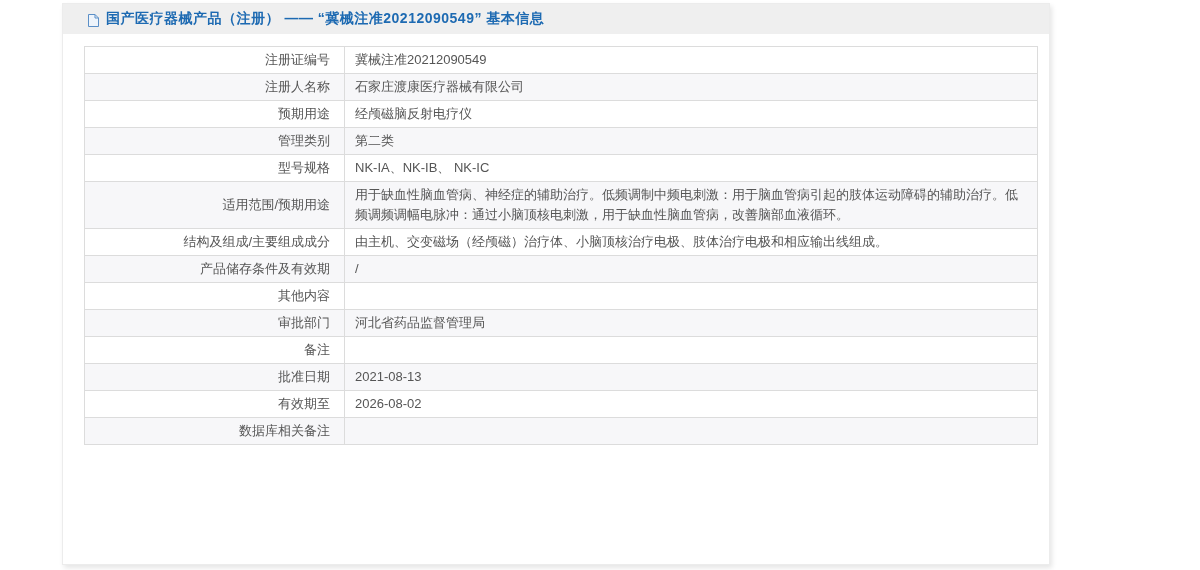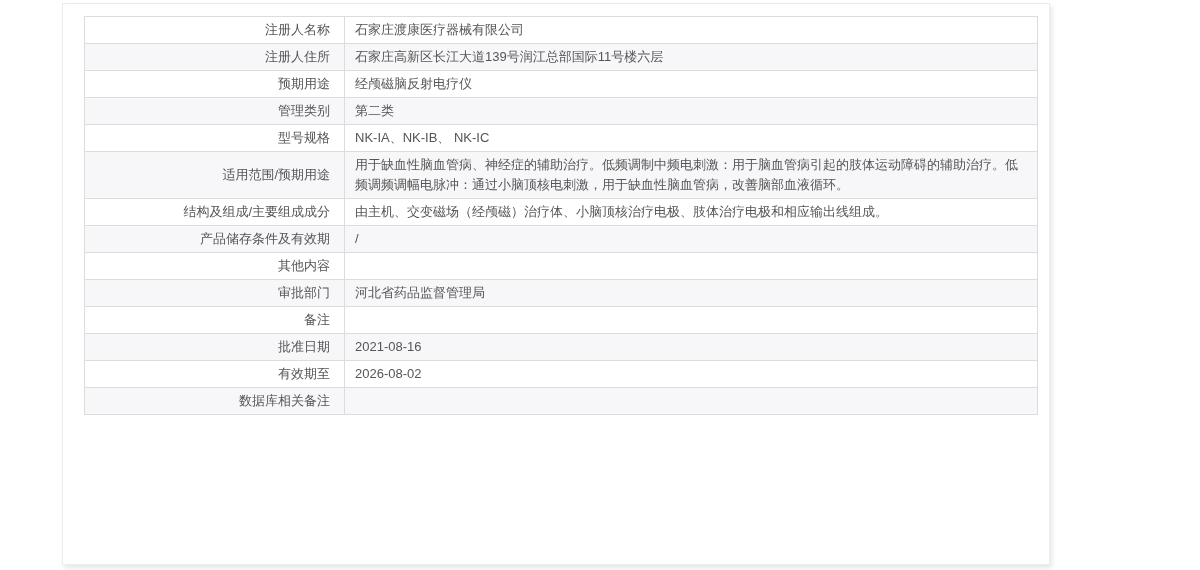--- a/index.html
+++ b/index.html
@@ -31,31 +31,40 @@
   td.cell-value { padding:3px 10px; color:#555; }
   table.info-table tr:nth-child(even) { background:#f7f7f9; }
   table.info-table tr:nth-child(odd)  { background:#ffffff; }
 </style>
 </head>
 <body>
 
 <div class="page">
   <div class="panel">
 
+    <div class="panel-header">
+      <span class="doc-icon">
+        <svg width="13" height="15" viewBox="0 0 13 15">
+          <path d="M1.5 1.5 h6.5 l3.5 3.5 v8.5 h-10 z" fill="#eef4fb" stroke="#5b8fc7" stroke-width="1"></path>
+          <path d="M8 1.5 v3.5 h3.5" fill="none" stroke="#5b8fc7" stroke-width="1"></path>
+        </svg>
+      </span>
+      <span class="panel-title">国产医疗器械产品（注册） —— “冀械注准20212090549” 基本信息</span>
+    </div>
 
     <div class="table-wrap">
       <table class="info-table">
         <tbody>
           <tr>
+            <td class="cell-label">注册证编号</td>
+            <td class="cell-value">冀械注准20212090549</td>
+          </tr>
+          <tr>
             <td class="cell-label">注册人名称</td>
             <td class="cell-value">石家庄渡康医疗器械有限公司</td>
-          </tr>
-          <tr>
-            <td class="cell-label">注册人住所</td>
-            <td class="cell-value">石家庄高新区长江大道139号润江总部国际11号楼六层</td>
           </tr>
           <tr>
             <td class="cell-label">预期用途</td>
             <td class="cell-value">经颅磁脑反射电疗仪</td>
           </tr>
           <tr>
             <td class="cell-label">管理类别</td>
             <td class="cell-value">第二类</td>
           </tr>
           <tr>
@@ -81,21 +90,21 @@
           <tr>
             <td class="cell-label">审批部门</td>
             <td class="cell-value">河北省药品监督管理局</td>
           </tr>
           <tr>
             <td class="cell-label">备注</td>
             <td class="cell-value"></td>
           </tr>
           <tr>
             <td class="cell-label">批准日期</td>
-            <td class="cell-value">2021-08-16</td>
+            <td class="cell-value">2021-08-13</td>
           </tr>
           <tr>
             <td class="cell-label">有效期至</td>
             <td class="cell-value">2026-08-02</td>
           </tr>
           <tr>
             <td class="cell-label">数据库相关备注</td>
             <td class="cell-value"></td>
           </tr>
         </tbody>

